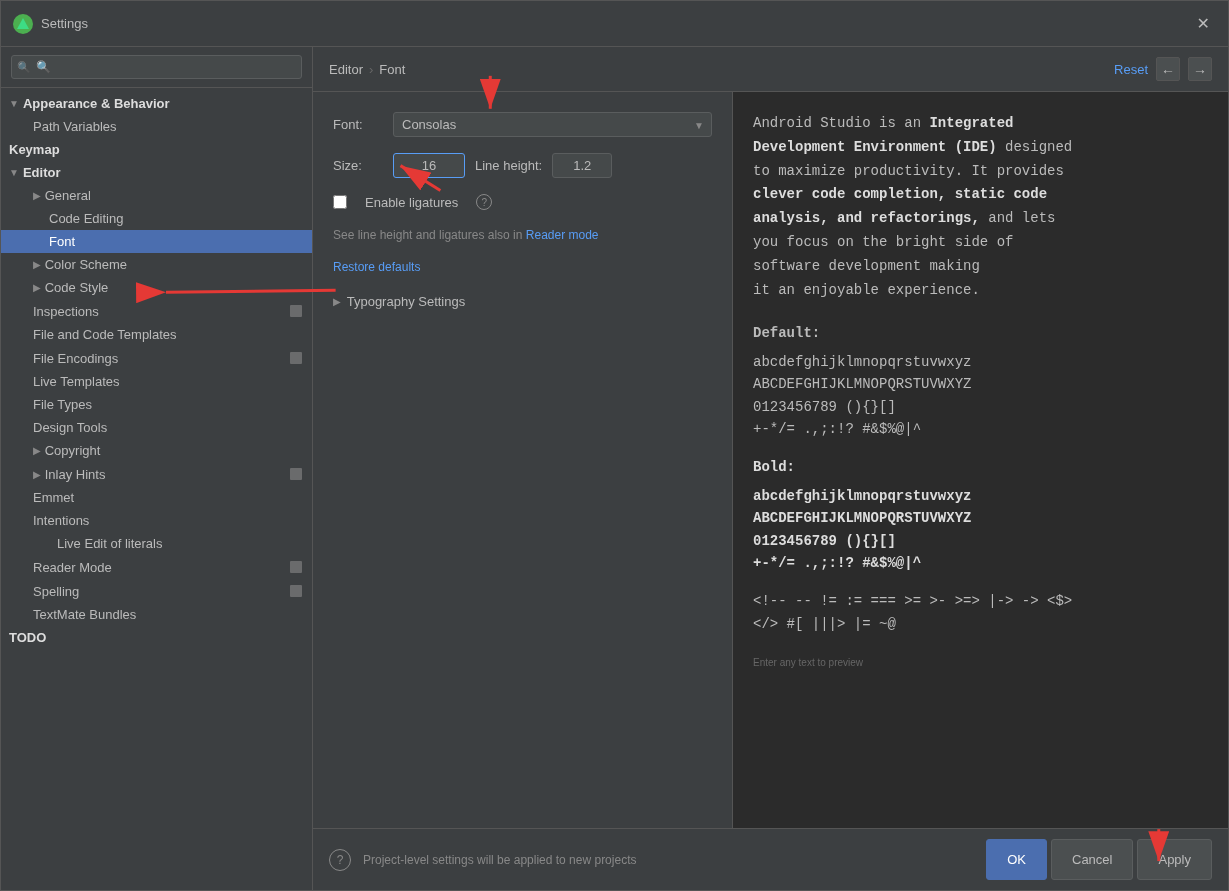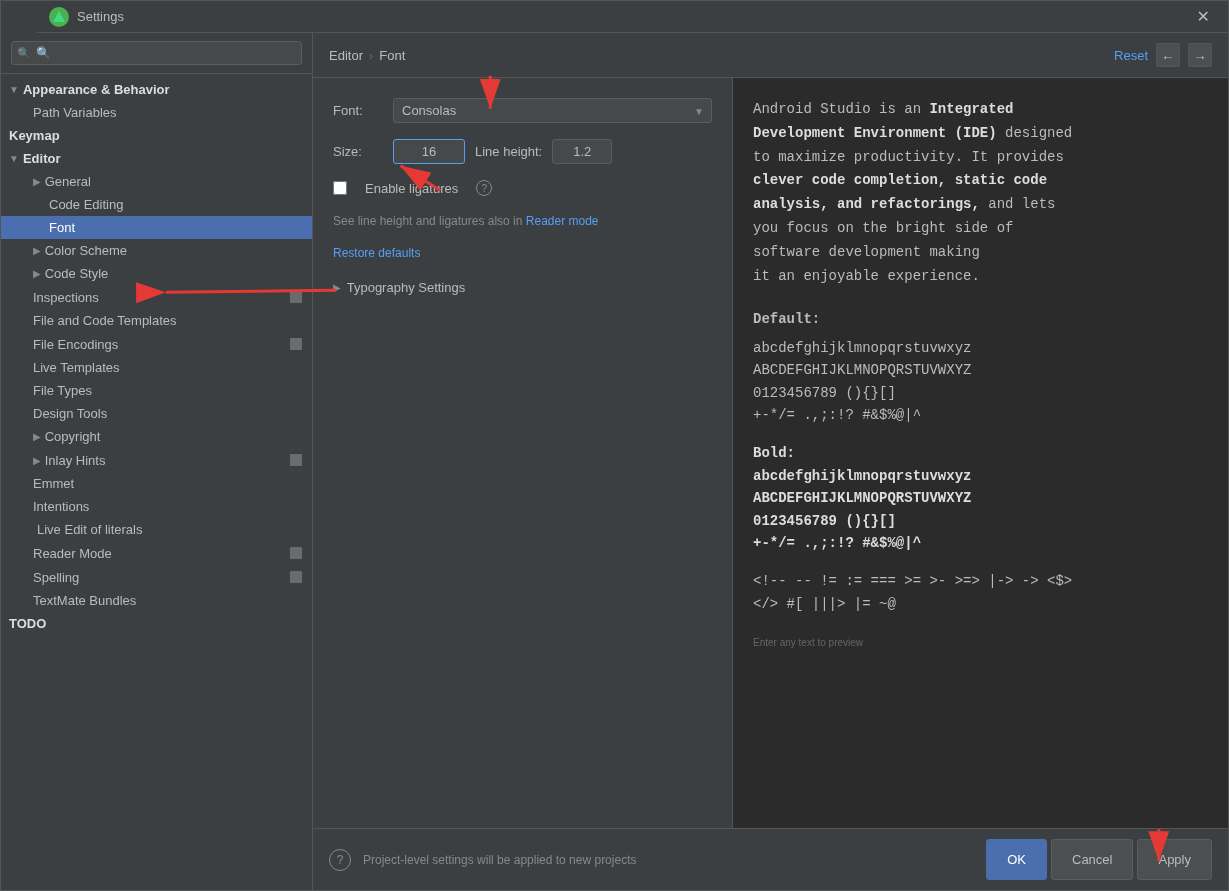--- a/index.html
+++ b/index.html
@@ -17,27 +17,26 @@
       width: 1229px;
       height: 891px;
       background: #3c3f41;
       display: flex;
       flex-direction: column;
       border: 1px solid #555;
     }
 
     .title-bar {
       background: #3c3f41;
-      height: 32px;
+      height: 46px;
       display: flex;
       align-items: center;
       padding: 0 12px;
       border-bottom: 1px solid #555;
       flex-shrink: 0;
-      margin-left: 36px;
     }
 
     .title-bar-icon {
       width: 20px;
       height: 20px;
       margin-right: 8px;
       background: #4caf50;
       border-radius: 50%;
       display: flex;
       align-items: center;
@@ -419,20 +418,21 @@
 
     .preview-section-title {
       color: #bbbbbb;
       font-weight: bold;
       margin-bottom: 6px;
     }
 
     .preview-section-title-bold {
       color: #dddddd;
       font-weight: bold;
+      margin-bottom: 6px;
     }
 
     .preview-enter-text {
       color: #666;
       font-size: 10px;
       margin-top: 20px;
       font-family: 'Segoe UI', Arial, sans-serif;
     }
 
     
@@ -609,21 +609,21 @@
         </div>
 
         <div class="tree-item child">
           <span>Emmet</span>
         </div>
 
         <div class="tree-item child" style="padding-left:32px;">
           <span>Intentions</span>
         </div>
 
-        <div class="tree-item child" style="padding-left:36px;align-items:center;">
+        <div class="tree-item child" style="padding-left:56px;align-items:center;">
           <span>Live Edit of literals</span>
         </div>
 
         <div class="tree-item child">
           <span>Reader Mode</span>
           <div class="tree-icon-box">
             <div class="settings-icon"></div>
           </div>
         </div>
 

